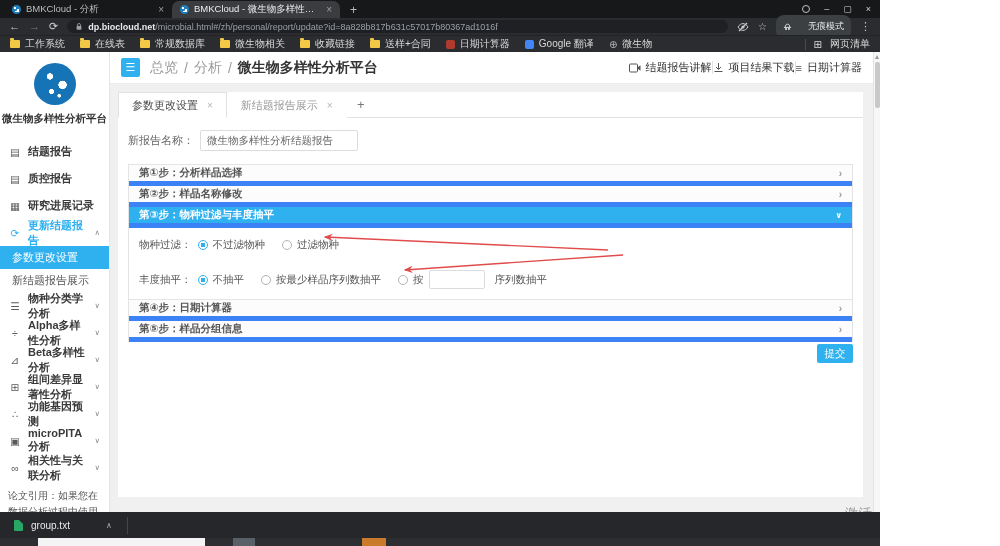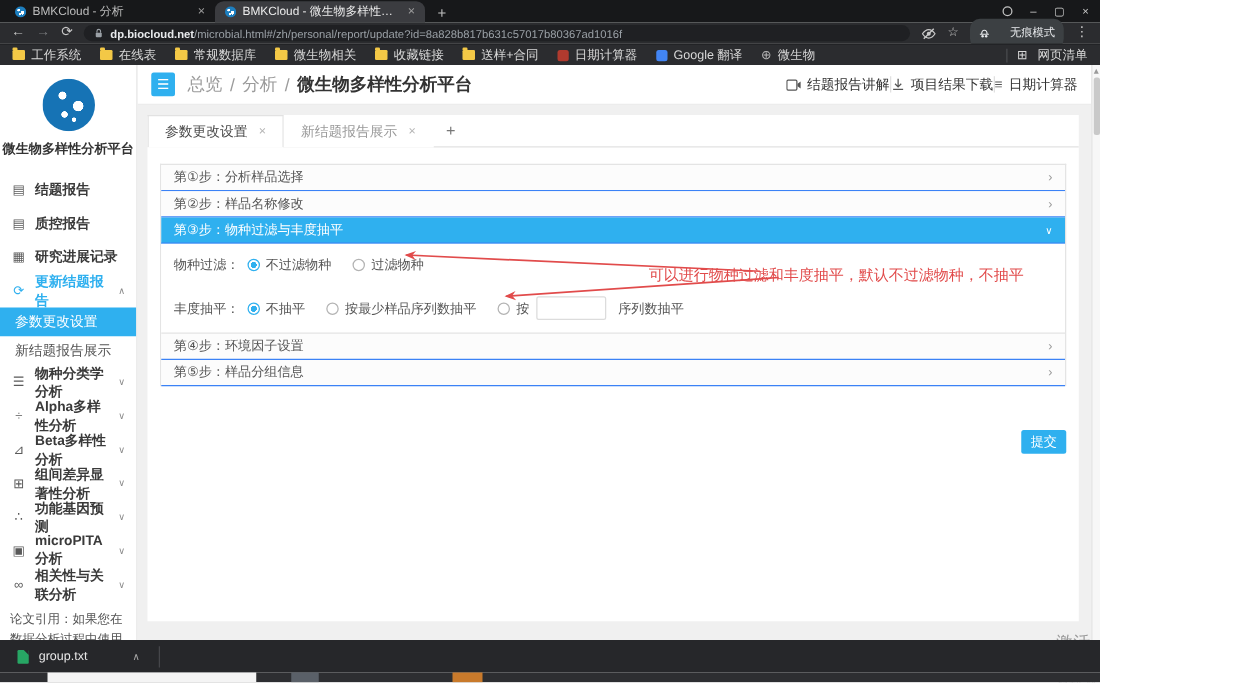--- a/index.html
+++ b/index.html
@@ -89,22 +89,22 @@
     font-size: 11px; color: #9a9a9a; border: 1px solid transparent; margin-bottom: -1px; background: #fff; }
   .ctab.active { border-color: #e2e2e2; border-bottom-color: #fff; color: #4a4a4a; }
   .ctab-x { font-size: 10px; color: #b5b5b5; }
   .ctab-add { width: 28px; height: 26px; display: flex; align-items: center; justify-content: center;
     font-size: 13px; color: #777; }
   .form-row { display: flex; align-items: center; gap: 6px; margin: 12px 0 0 10px; font-size: 11px; color: #666; }
   .name-input { width: 158px; height: 21px; border: 1px solid #dcdcdc; border-radius: 2px;
     font-size: 10.5px; color: #666; padding: 0 6px; font-family: inherit; }
 
   .steps { margin: 13px 10px 0; border: 1px solid #e4e4e4; border-bottom: none; }
-  .step-h { height: 21px; background: #fcfcfc; border-bottom: 1px solid #3b82f6; display: flex;
-    align-items: center; padding: 0 10px; font-size: 10.5px; color: #555; }
+  .step-h { height: 21px; background: #fcfcfc; border-bottom: 5px solid #3b82f6; display: flex;
+    align-items: center; padding: 0 10px; font-size: 10.5px; color: #555; font-weight: bold; }
   .step-h .chev { margin-left: auto; font-size: 10px; color: #999; }
   .step-h.active { background: #2fb0ef; color: #fff; gap: 31px; }
   .step-h.active .chev { color: #fff; font-size: 8px; }
   .panel { position: relative; height: 72px; background: #fff; border-bottom: 1px solid #e4e4e4; }
   .p-row { position: absolute; left: 10px; display: flex; align-items: center; font-size: 10.5px; color: #555; }
   .p-label { margin-right: 6px; }
   .opt { display: flex; align-items: center; gap: 5px; margin-right: 17px; }
   .radio { width: 10px; height: 10px; border: 1px solid #b3b3b3; border-radius: 50%; background: #fff; flex: none; }
   .radio.on { border-color: #2fb0ef;
     background: radial-gradient(circle, #2fb0ef 0 2.4px, #fff 2.5px); }
@@ -350,20 +350,24 @@
           <span>参数更改设置</span>
           <span class="ctab-x">×</span>
         </div>
         <div class="ctab">
           <span>新结题报告展示</span>
           <span class="ctab-x">×</span>
         </div>
         <div class="ctab-add">+</div>
       </div>
 
+      <div class="form-row">
+        <span>新报告名称：</span>
+        <input class="name-input" type="text" value="微生物多样性分析结题报告" style="">
+      </div>
 
       <div class="steps">
         <div class="step-h">
           <span>第①步：分析样品选择</span>
           <span class="chev">›</span>
         </div>
         <div class="step-h">
           <span>第②步：样品名称修改</span>
           <span class="chev">›</span>
         </div>
@@ -394,34 +398,33 @@
             <span class="p-label">物种过滤：</span>
             <span class="opt">
               <span class="radio on"></span>
               <span>不过滤物种</span>
             </span>
             <span class="opt">
               <span class="radio"></span>
               <span>过滤物种</span>
             </span>
           </div>
-          <div class="annotation">可以进行物种过滤和丰度抽平，默认不过滤物种，不抽平</div>
           <svg class="arrow-layer" width="853" height="72" viewBox="0 0 853 72">
             <defs>
               <marker id="ah" markerWidth="8" markerHeight="8" refX="6" refY="3" orient="auto">
                 <path d="M7 3L0.5 0.4 2.6 3 0.5 5.6z" fill="#e14b4b"></path>
               </marker>
             </defs>
             <line x1="479" y1="22" x2="196" y2="9" stroke="#e14b4b" stroke-width="1.4" marker-end="url(#ah)"></line>
             <line x1="494" y1="27" x2="276" y2="42" stroke="#e14b4b" stroke-width="1.4" marker-end="url(#ah)"></line>
           </svg>
         </div>
 
         <div class="step-h">
-          <span>第④步：环境因子设置</span>
+          <span>第④步：日期计算器</span>
           <span class="chev">›</span>
         </div>
         <div class="step-h">
           <span>第⑤步：样品分组信息</span>
           <span class="chev">›</span>
         </div>
       </div>
 
       <div class="submit-btn">提交</div>
     </div>

